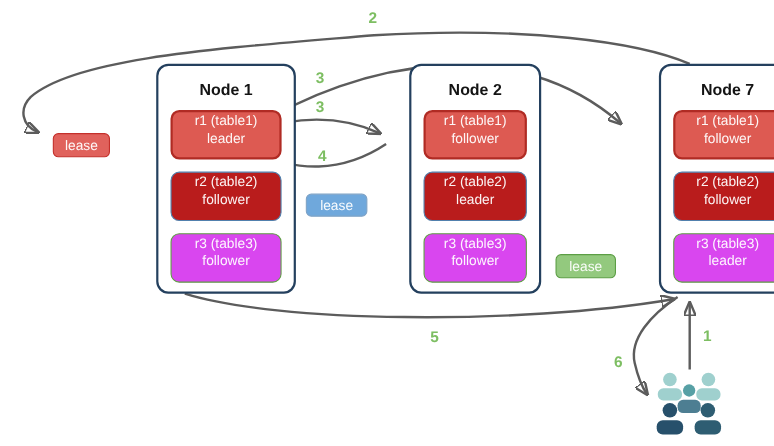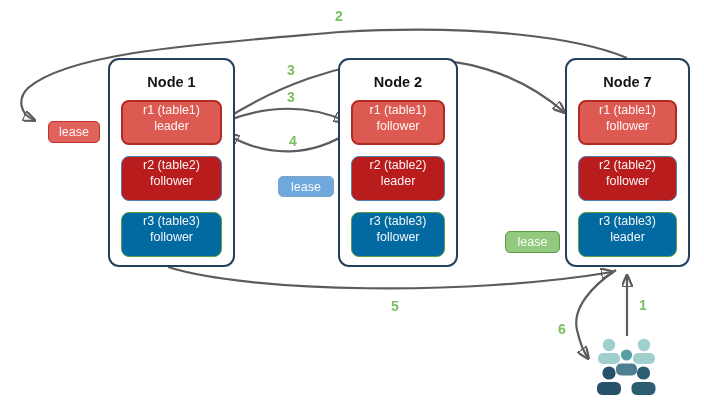--- a/index.html
+++ b/index.html
@@ -4,34 +4,34 @@
 <style>
   html,body{margin:0;padding:0;background:#ffffff;}
   .canvas{
     position:relative;width:704px;height:405px;background:#ffffff;overflow:hidden;
     font-family:"Liberation Sans", sans-serif;
   }
   .arrow-layer{position:absolute;left:0;top:0;width:704px;height:405px;}
   .arrow-layer path{fill:none;stroke:#5c5c5c;stroke-width:2.2;}
   .node{
     position:absolute;top:58px;height:209px;background:#ffffff;
-    border:2px solid #24405e;border-radius:11px;box-sizing:border-box;
+    border:2px solid #24405e;border-radius:11px;box-sizing:border-box;margin-left:34px;
   }
   .node-title{
     text-align:center;padding-top:14px;font-size:14.5px;font-weight:bold;color:#141414;
   }
   .replica{
     position:absolute;left:11px;right:11px;height:45px;border-radius:8px;
     box-sizing:border-box;display:flex;flex-direction:column;align-items:center;
     justify-content:flex-start;color:rgba(255,255,255,0.95);font-size:12.5px;line-height:1.3;
     text-align:center;
   }
   .replica.red{background:#dd5a52;border:2px solid #b02b24;}
   .replica.blue{background:#b91c1c;border:1.5px solid #5180ad;}
-  .replica.green{background:#0369a1;border:1.5px solid #5f9e45;}
+  .replica.green{background:#d946ef;border:1.5px solid #5f9e45;}
   .r-top{top:40px;} .r-mid{top:96px;} .r-bot{top:152px;}
   .lease{
     position:absolute;border-radius:5px;display:flex;align-items:center;justify-content:center;
     color:rgba(255,255,255,0.95);font-size:12.5px;box-sizing:border-box;margin-top:10px;
   }
   .lease.red{left:48px;top:111px;width:52px;height:22px;background:#e0625c;border:1.5px solid #c4302b;}
   .lease.blue{left:278px;top:166px;width:56px;height:21px;background:#6fa8dc;border:1.5px solid #7fa3c6;}
   .lease.green{left:505px;top:221px;width:55px;height:22px;background:#93c97e;border:1.5px solid #5c9e45;}
   .num{
     position:absolute;color:#7dbe62;font-weight:bold;font-size:14px;

